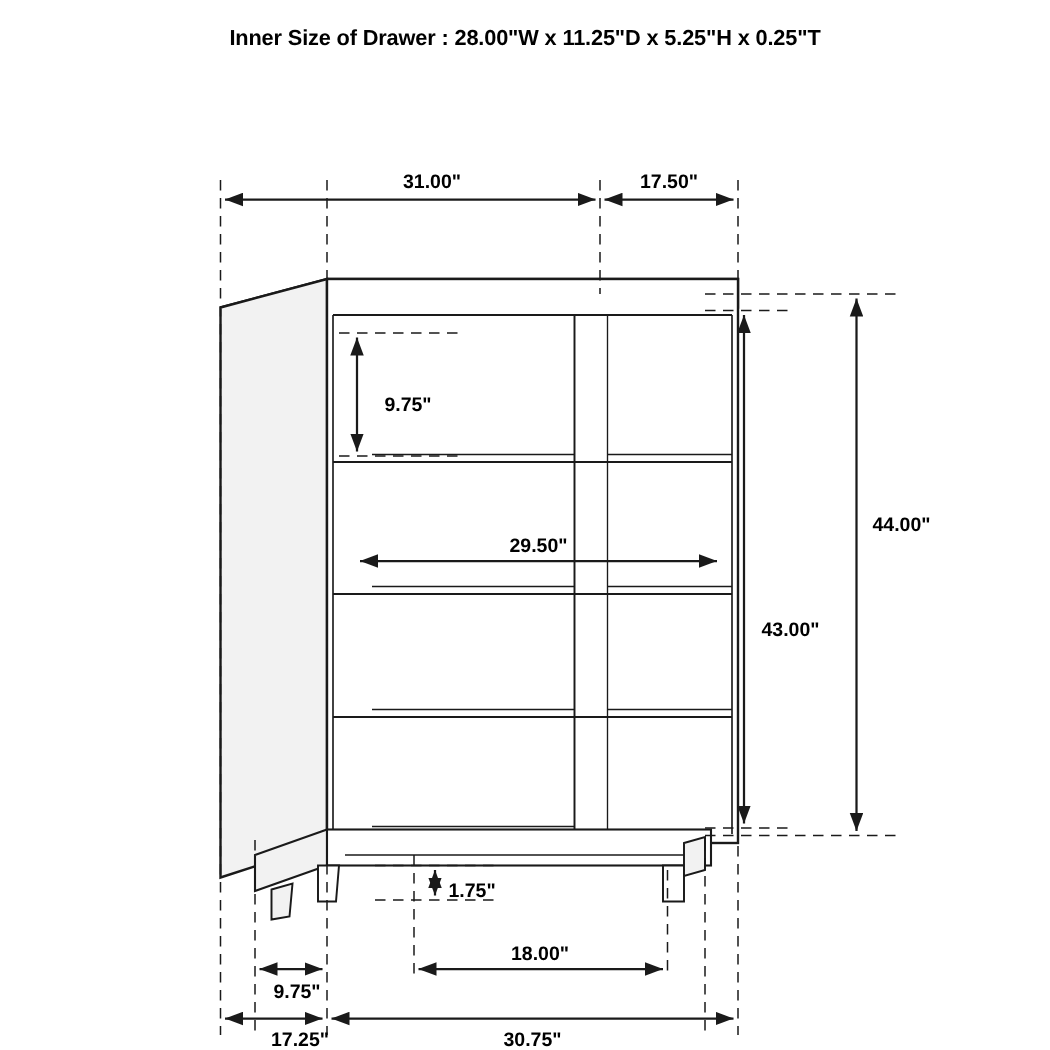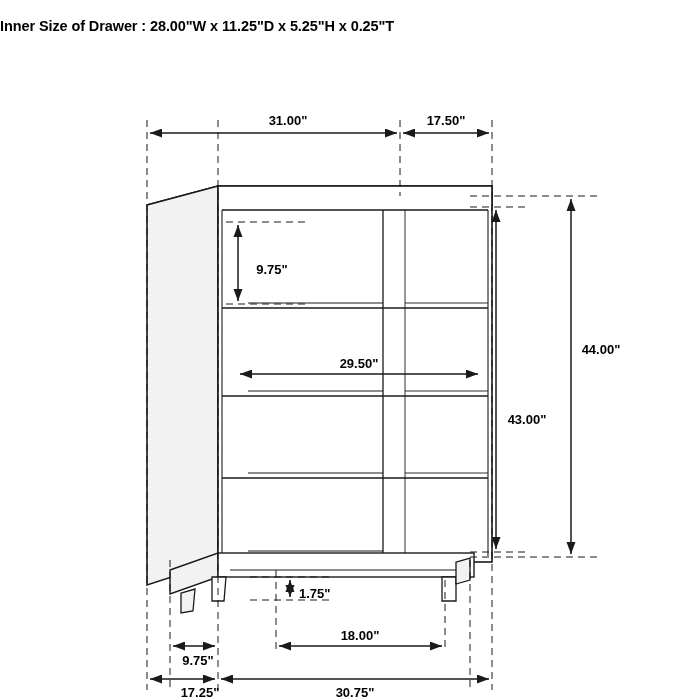--- a/index.html
+++ b/index.html
@@ -13,20 +13,21 @@
     height: 700px;
     background: #ffffff;
     font-family: "Liberation Sans", sans-serif;
     overflow: hidden;
   }
   #title {
     position: absolute;
     top: 18px;
     left: 0;
     width: 700px;
+    text-align: center;
     font-size: 14.5px;
     font-weight: bold;
     color: #000000;
     letter-spacing: -0.1px;
   }
   #svgroot {
     position: absolute;
     top: 0;
     left: 0;
   }

